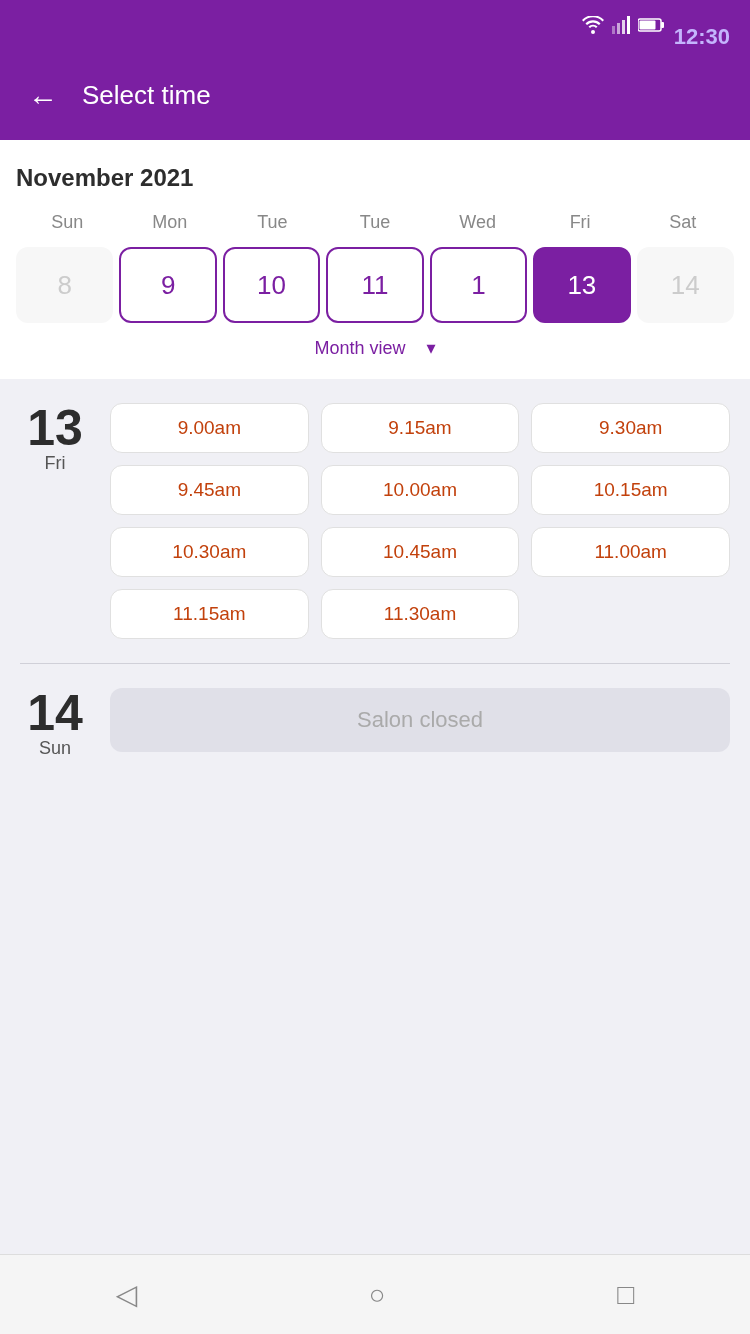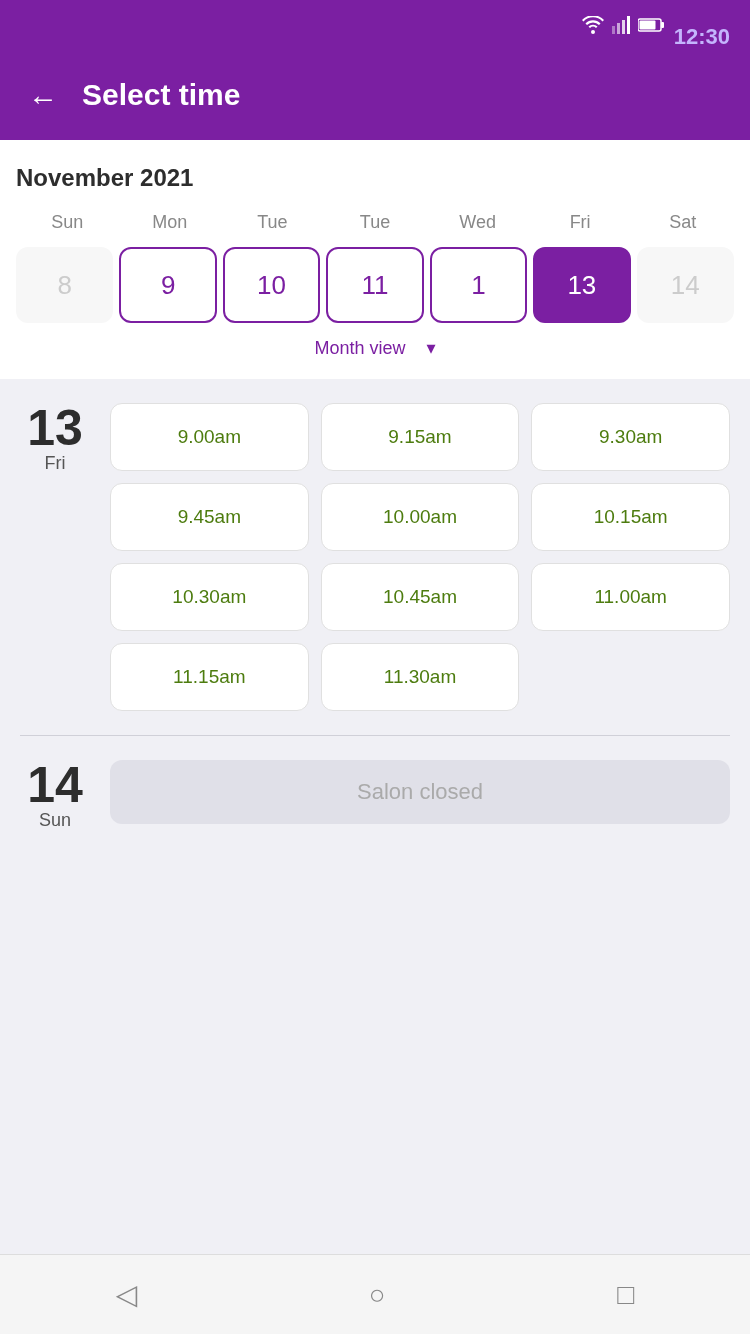--- a/index.html
+++ b/index.html
@@ -48,22 +48,22 @@
       gap: 24px;
     }
     .header .back-icon {
       color: white;
       font-size: 30px;
       cursor: pointer;
       line-height: 1;
     }
     .header .title {
       color: white;
-      font-size: 30px;
-      font-weight: 700;
+      font-size: 26px;
+      font-weight: 400;
     }
 
     
     .calendar-section {
       background: white;
       padding: 24px 16px 16px;
     }
     .calendar-month {
       text-align: left;
       font-size: 24px;
@@ -163,26 +163,26 @@
     }
     .time-grid {
       display: grid;
       grid-template-columns: repeat(3, 1fr);
       gap: 12px;
       flex: 1;
     }
     .time-slot {
       background: white;
       border-radius: 12px;
-      height: 68px;
+      height: 50px;
       display: flex;
       align-items: center;
       justify-content: center;
       font-size: 19px;
-      color: #4d7c0f;
+      color: #c2410c;
       cursor: pointer;
       border: 1.5px solid #e0e0e0;
     }
 
     
     .section-divider {
       height: 1px;
       background: #d0d0d8;
       margin: 8px 0 24px;
     }

